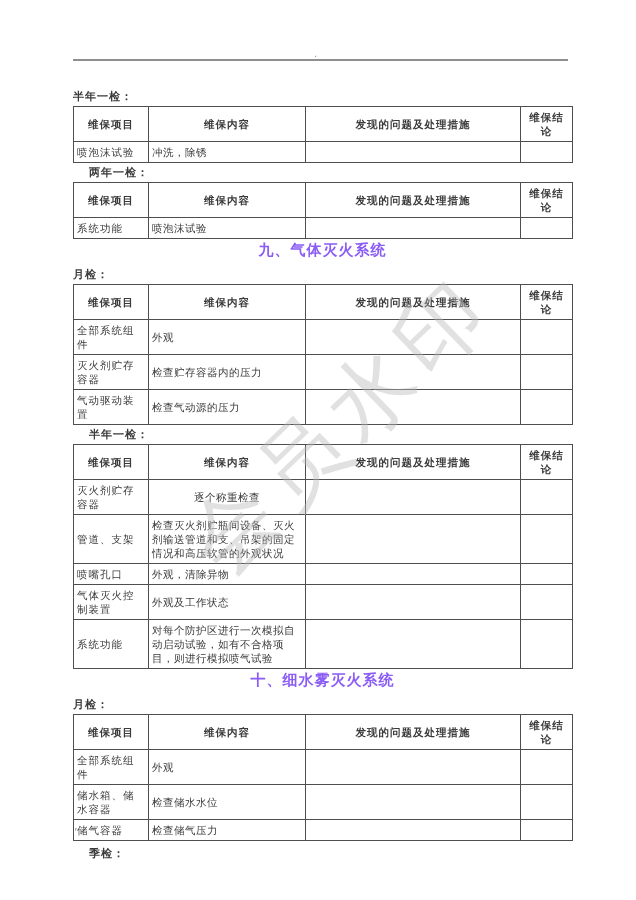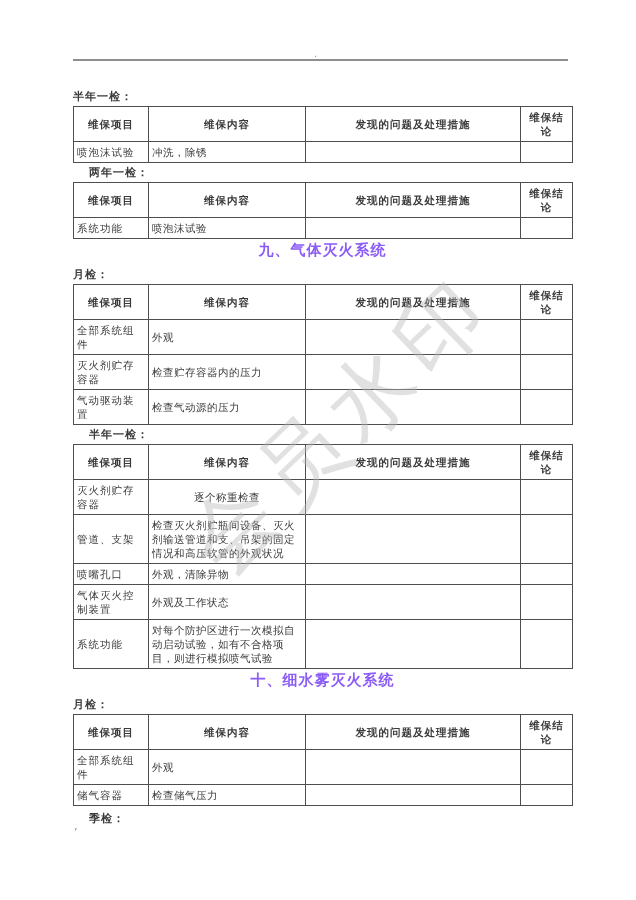--- a/index.html
+++ b/index.html
@@ -245,20 +245,26 @@
         <th>发现的问题及处理措施</th>
         <th>维保结论</th>
       </tr>
       <tr>
         <td class="item">全部系统组件</td>
         <td class="content">外观</td>
         <td></td>
         <td></td>
       </tr>
       <tr>
+        <td class="item">储水箱、储水容器</td>
+        <td class="content">检查储水水位</td>
+        <td></td>
+        <td></td>
+      </tr>
+      <tr>
         <td class="item">储气容器</td>
         <td class="content">检查储气压力</td>
         <td></td>
         <td></td>
       </tr>
     </tbody>
       </table>
 
     <div class="check-label lbl-mid" style="margin-top:6px;">季检：</div>
 

